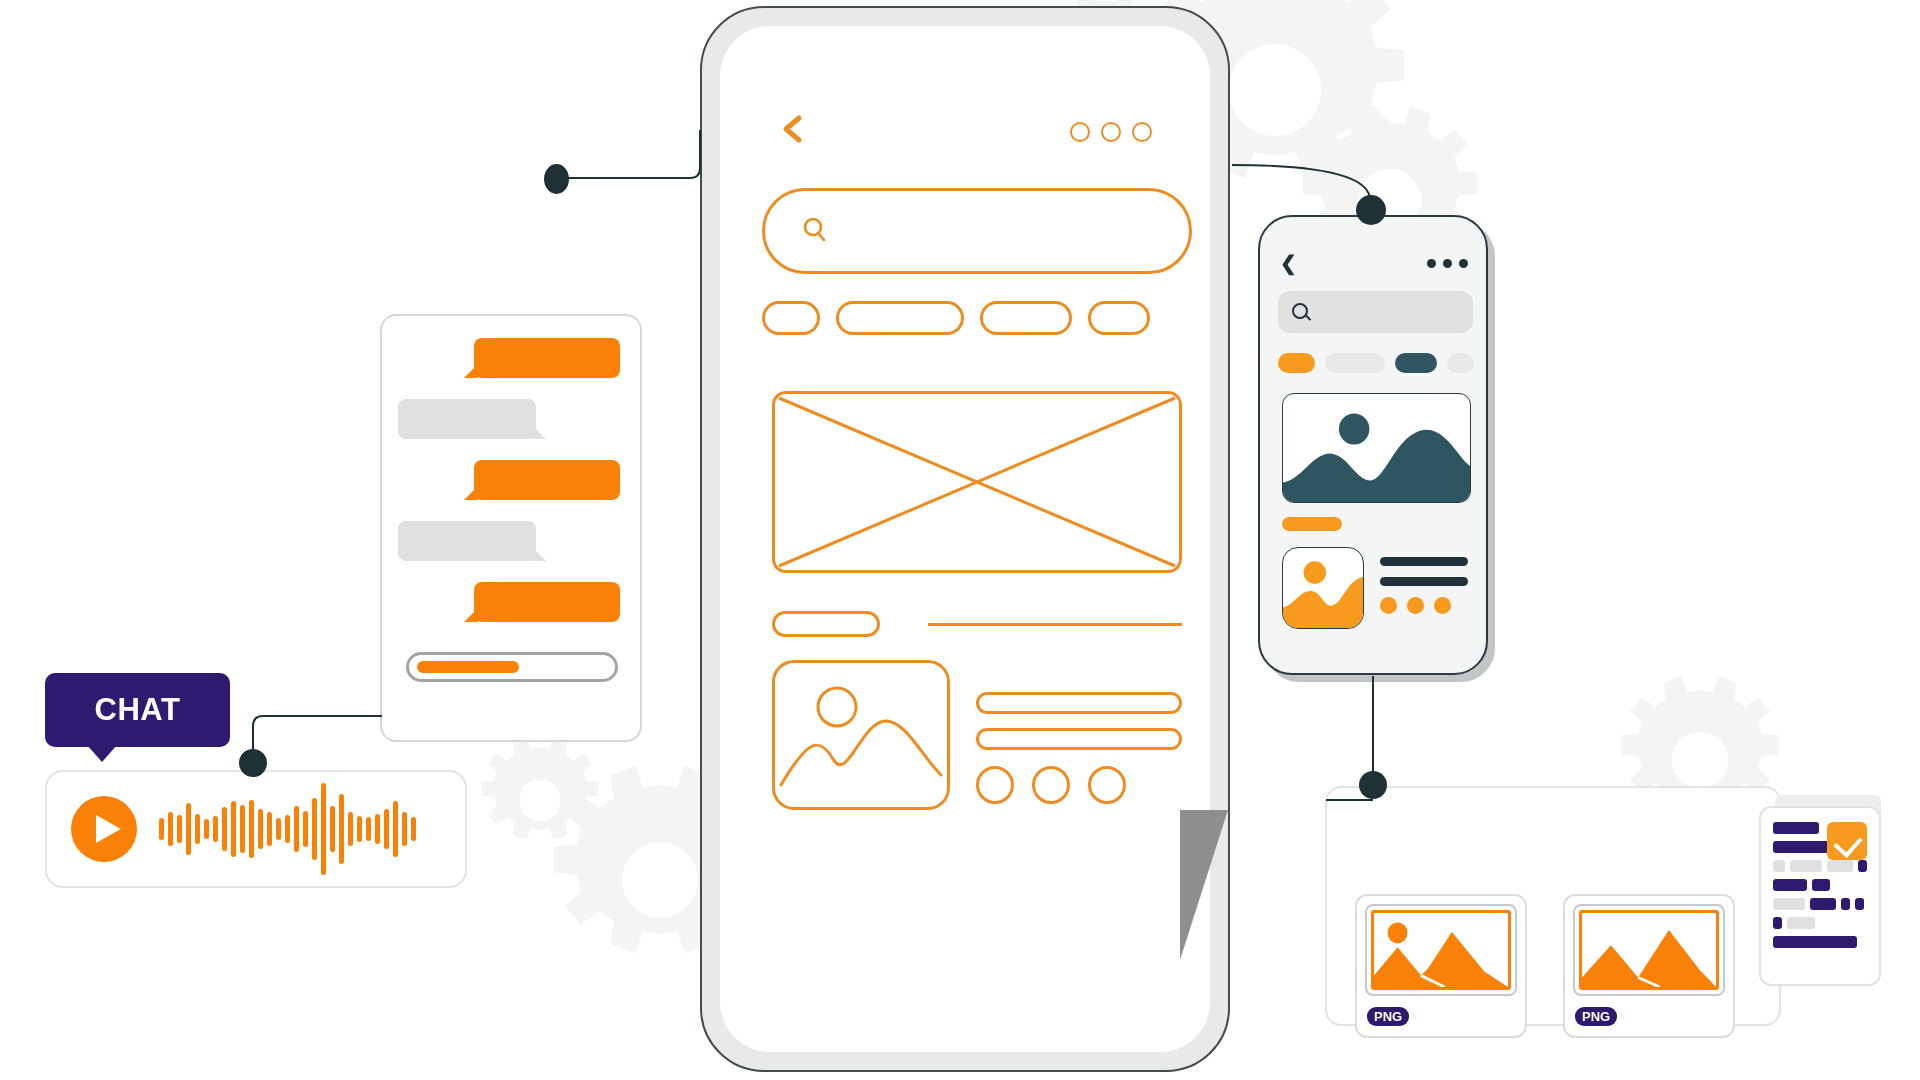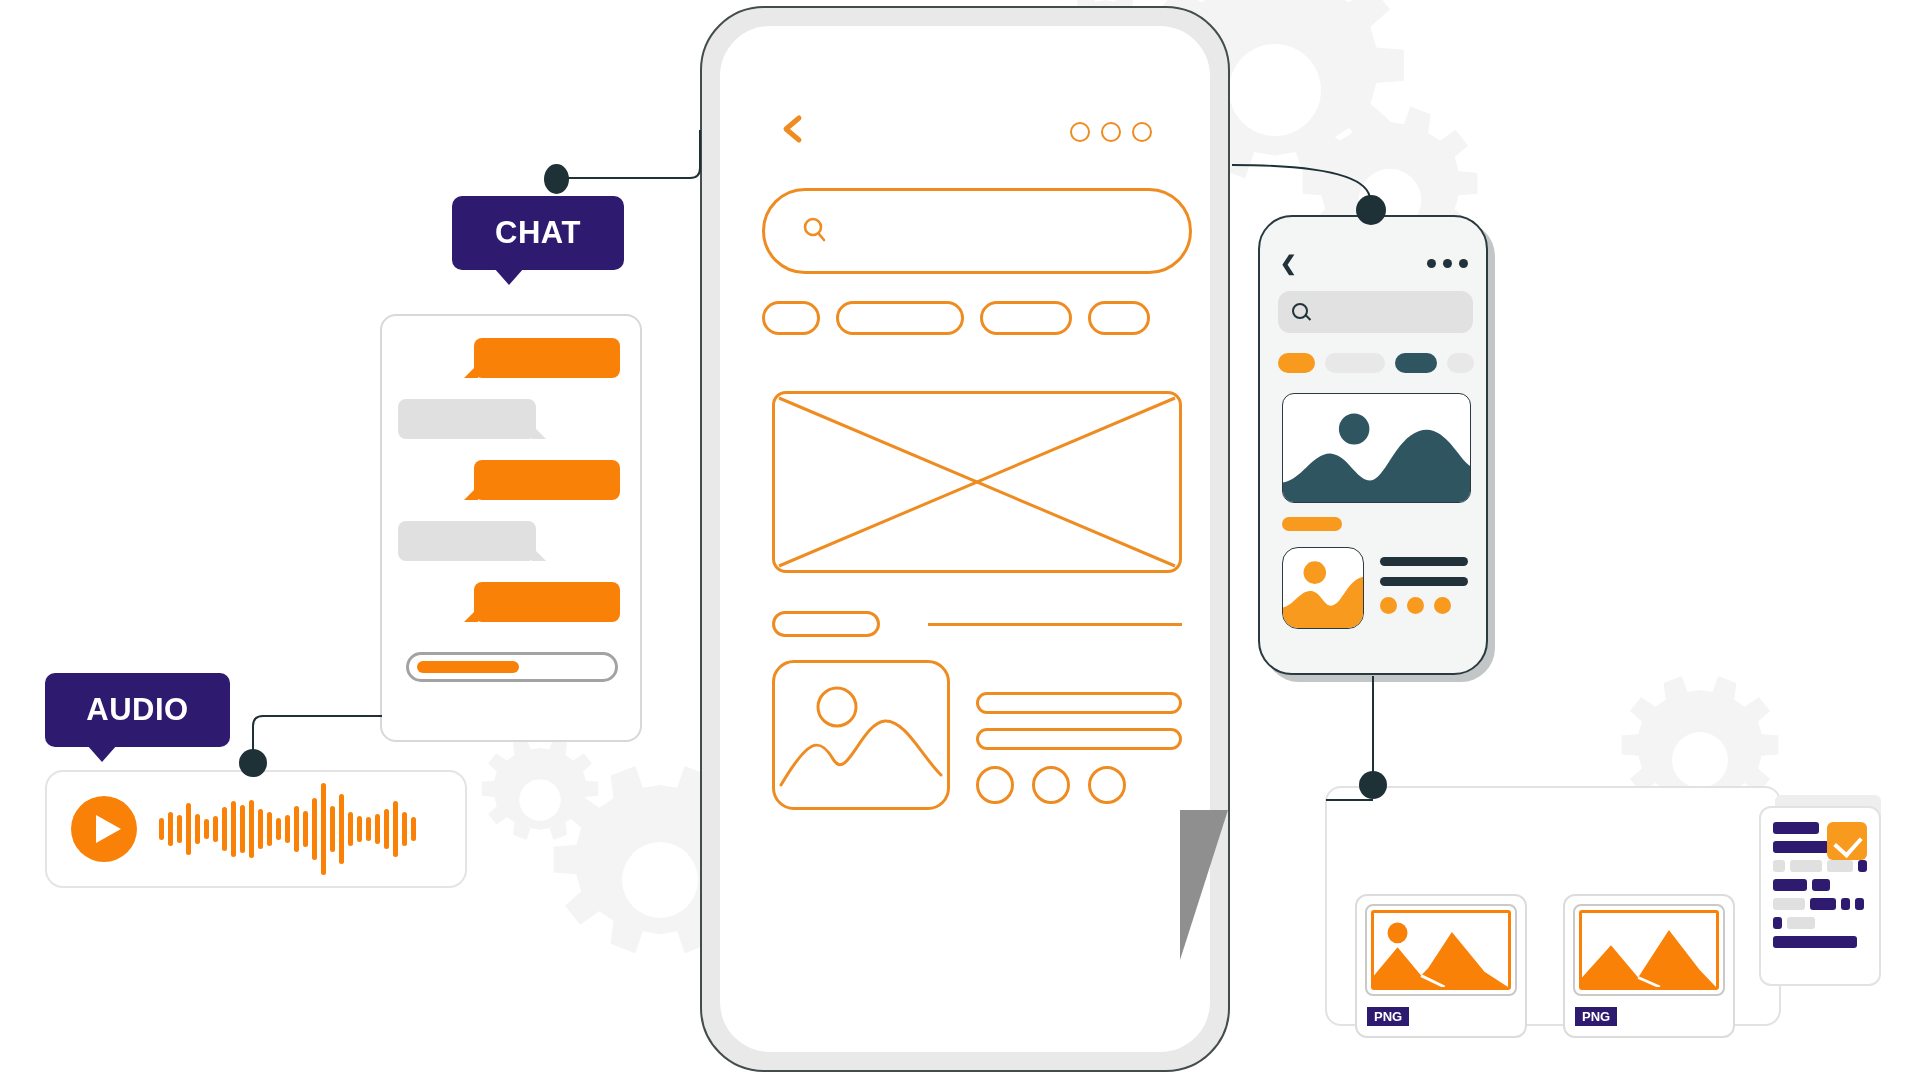--- a/index.html
+++ b/index.html
@@ -171,21 +171,21 @@
   .png-frame{
     width:100%;height:92px;background:#fff;
     border:2px solid #c9c9c9;border-radius:8px;
     box-sizing:border-box;padding:4px;
   }
   .png-inner{width:100%;height:100%;border:3px solid #f98107;border-radius:3px;box-sizing:border-box;position:relative;overflow:hidden;}
   .png-badge{
     position:absolute;left:10px;bottom:10px;
     background:#2e1a6e;color:#fff;
     font-size:13px;font-weight:bold;
-    padding:2px 7px;border-radius:0;
+    padding:2px 7px;border-radius:9px;
   }
   #list-panel{
     position:absolute;left:1759px;top:806px;width:122px;height:180px;
     background:#fff;border:2px solid #e2e2e2;border-radius:12px;
     z-index:6;box-sizing:border-box;padding:14px 12px;
   }
   .lrow{display:flex;gap:5px;align-items:center;margin-bottom:7px;}
   .lrow .blk{height:12px;border-radius:3px;}
   .np{background:#2e1a6e;}
   .gy{background:#e0e0e0;}
@@ -237,25 +237,22 @@
       <path d="M1373,676 L1373,780"></path>
       <path d="M1326,800 L1373,800"></path>
     </g>
   </svg>
 
   <div class="wire-dot" style="left:544px;top:164px;width:25px;height:30px;border-radius:50%;"></div>
   <div class="wire-dot" style="left:239px;top:749px;width:28px;height:28px;"></div>
   <div class="wire-dot" style="left:1356px;top:195px;width:30px;height:30px;"></div>
   <div class="wire-dot" style="left:1359px;top:771px;width:28px;height:28px;"></div>
 
-  <div class="tag" id="tag-chat">
+  <div class="tag" id="tag-audio">
     <span class="tag-text">CHAT</span>
-  </div>
-  <div class="tag" id="tag-audio">
-    <span class="tag-text">AUDIO</span>
   </div>
 
   <div id="chat-panel">
     <div class="bubble out"></div>
     <div class="bubble in"></div>
     <div class="bubble out"></div>
     <div class="bubble in"></div>
     <div class="bubble out"></div>
     <div id="chat-input-bar">
       <div id="chat-input-fill"></div>

